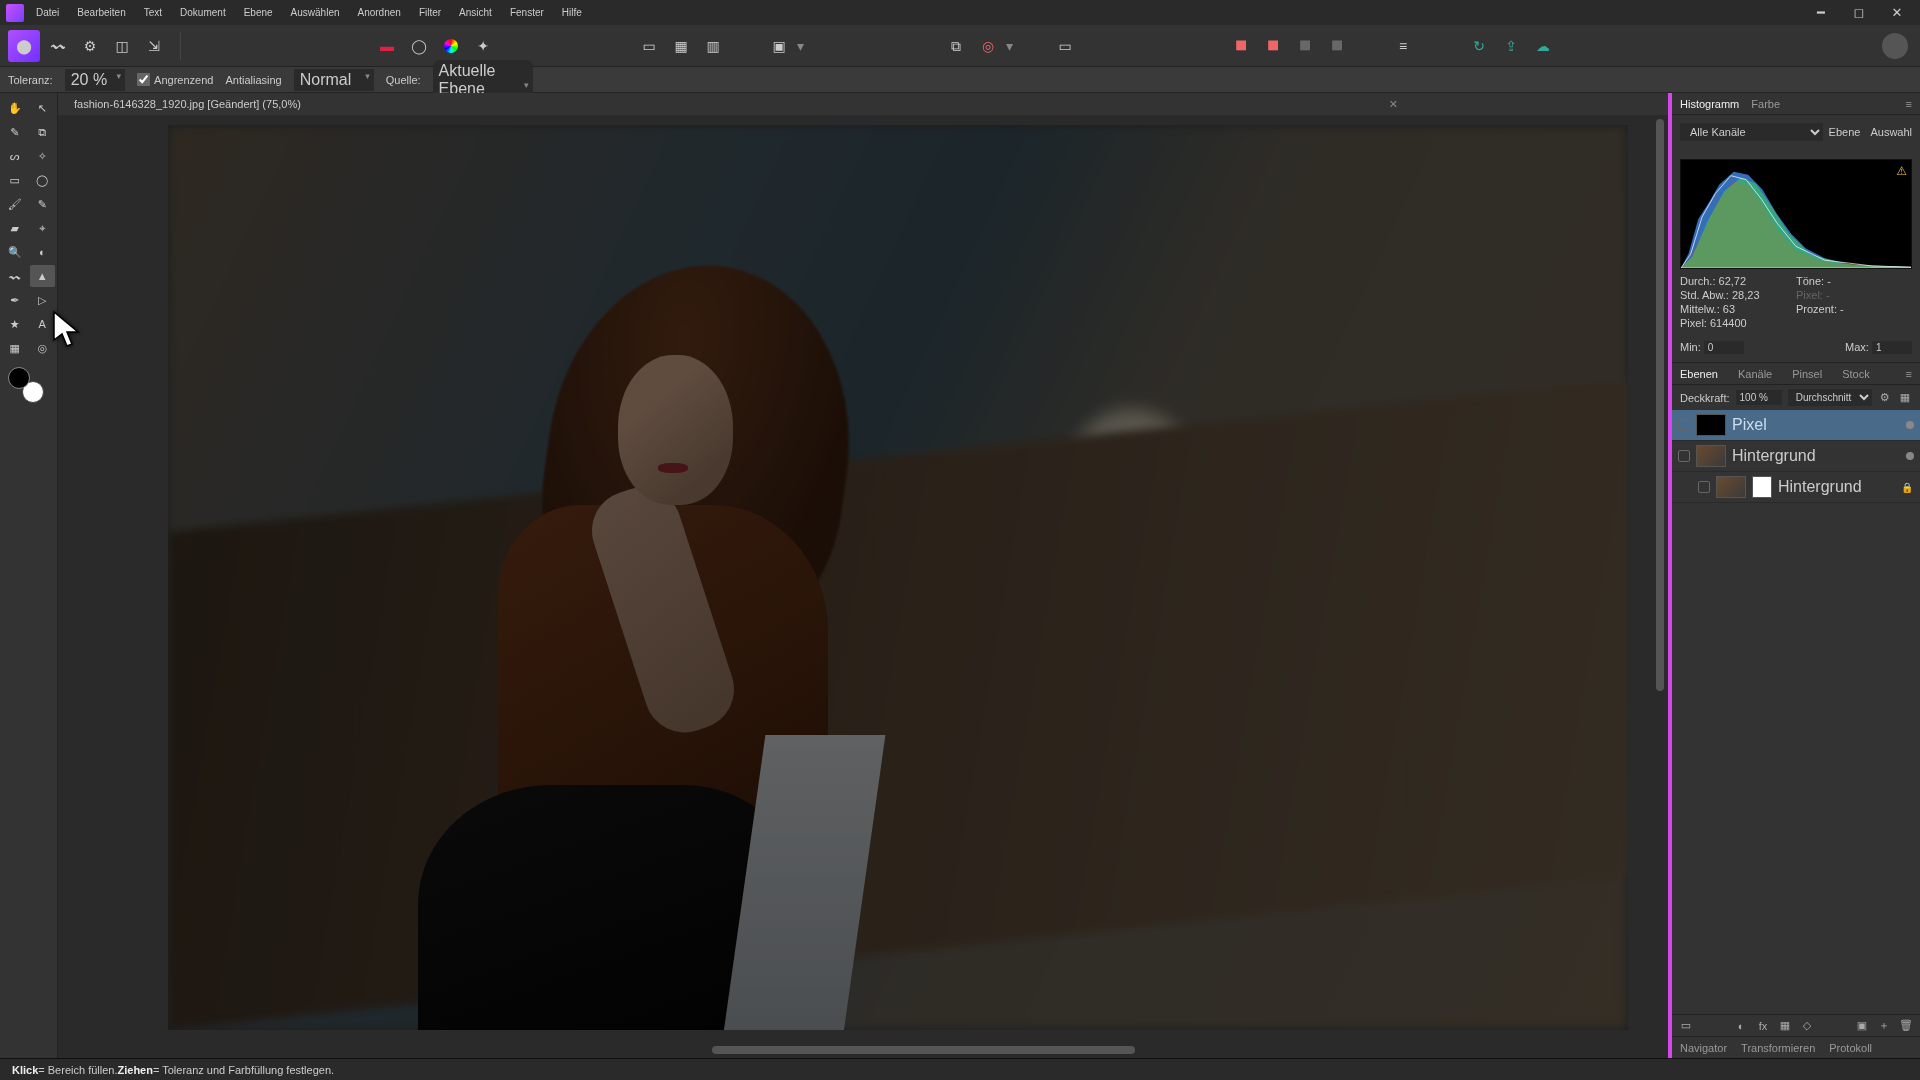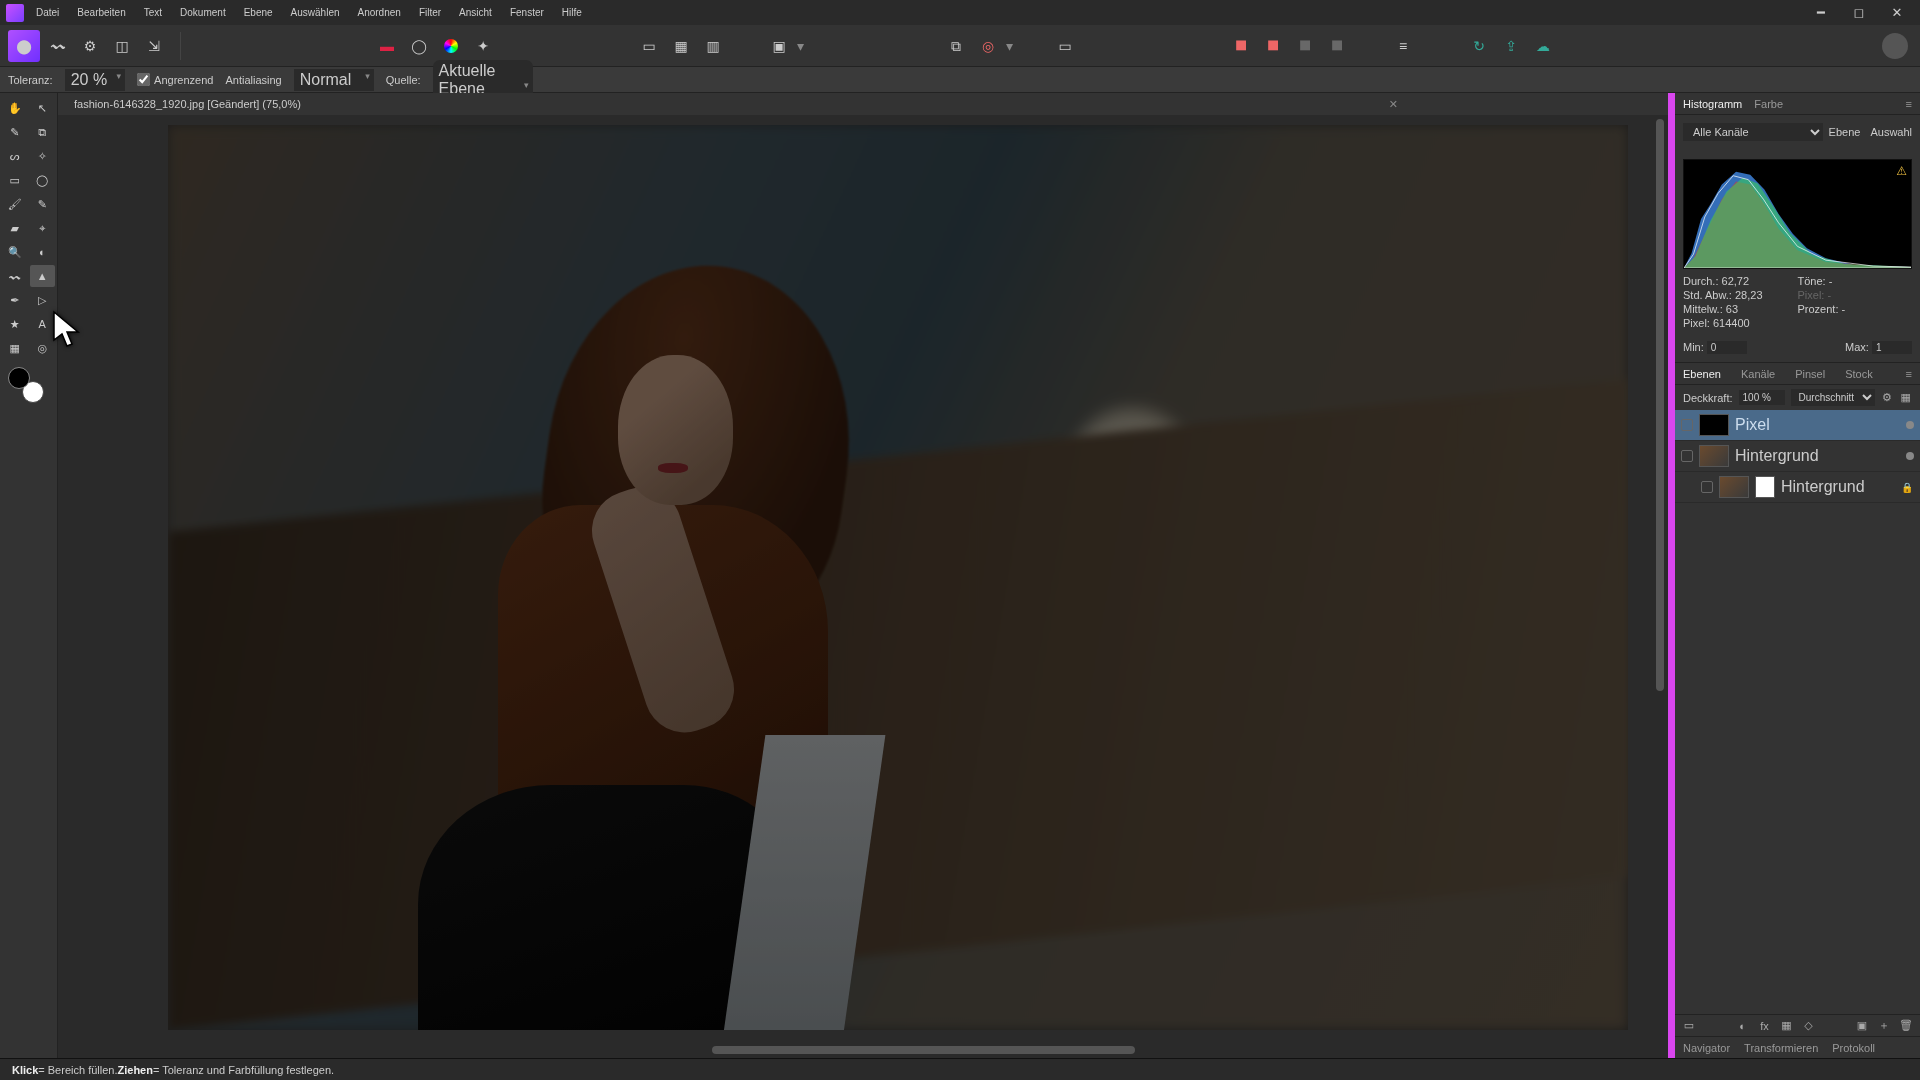--- a/index.html
+++ b/index.html
@@ -67,21 +67,21 @@
 .rail { position:absolute; top:510px; left:390px; width:120px; height:390px; background:linear-gradient(180deg,#d8dde0,#9aa3a8); transform:skewX(-8deg); filter:brightness(.65); }
 
 .dark-overlay { position:absolute; inset:0; background:rgba(0,0,0,.32); }
 
 .h-scroll { position:absolute; bottom:2px; left:80px; right:20px; height:12px; background:#2a2a2a; }
 .h-scroll-thumb { position:absolute; left:38%; width:28%; top:2px; bottom:2px; background:#555; border-radius:4px; }
 .v-scroll { position:absolute; top:24px; right:2px; bottom:18px; width:12px; background:#2a2a2a; }
 .v-scroll-thumb { position:absolute; top:2px; height:62%; left:2px; right:2px; background:#555; border-radius:4px; }
 
 
-.right-panels { width:252px; background:#333; border-left:7px solid #d946ef; display:flex; flex-direction:column; }
+.right-panels { width:252px; background:#333; border-left:4px solid #d946ef; display:flex; flex-direction:column; }
 .panel-tabs { height:22px; display:flex; align-items:center; padding:0 8px; gap:12px; border-bottom:1px solid #222; }
 .panel-tabs span { font-size:11px; cursor:pointer; color:#999; }
 .panel-tabs span.active { color:#eee; }
 .panel-tabs .burger { margin-left:auto; cursor:pointer; }
 
 .histo-panel { padding:8px; border-bottom:1px solid #222; }
 .histo-ctrl { display:flex; align-items:center; gap:6px; margin-bottom:18px; }
 .histo-ctrl select { background:#2a2a2a; border:none; color:#ccc; padding:2px 6px; font-size:11px; flex:1; }
 .histo-btns { display:flex; gap:10px; margin-left:auto; font-size:10px; color:#888; }
 .histogram { height:110px; background:#000; position:relative; overflow:hidden; border:1px solid #111; }
@@ -390,21 +390,21 @@
       <div class="layers-tabs">
         <span class="active">Ebenen</span>
         <span>Kanäle</span>
         <span>Pinsel</span>
         <span>Stock</span>
         <span class="burger" style="margin-left:auto;">≡</span>
       </div>
       <div class="layers-ctrl">
         <span>Deckkraft:</span>
         <input style="width: 46px;" value="100 %">
-        <select style="flex:1;"><option>Durchschnitt</option></select>
+        <select style="flex:1;text-align:center;"><option>Durchschnitt</option></select>
         <span class="lf-icon">⚙</span>
         <span class="lf-icon">▦</span>
       </div>
       <div class="layer-list">
         <div class="layer sel">
           <div class="vis"></div>
           <div class="thumb black"></div>
           <span class="name" style="color:#cde;">Pixel</span>
           <div class="dot"></div>
         </div>

